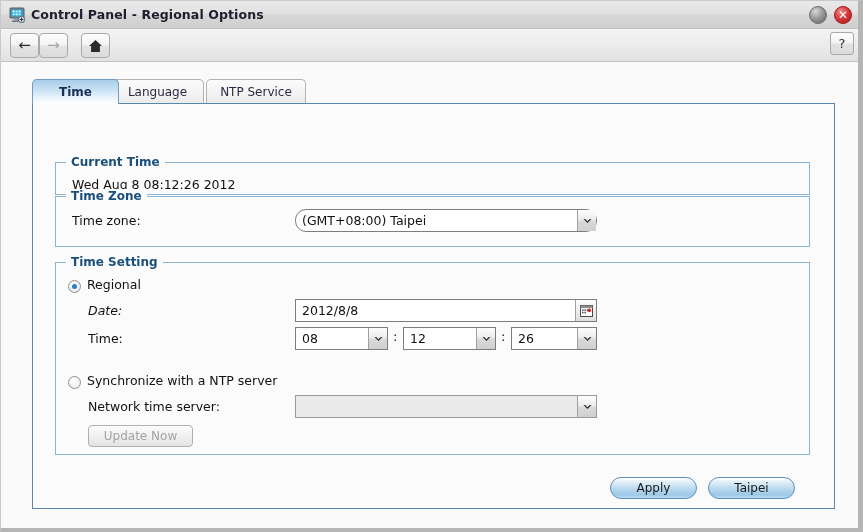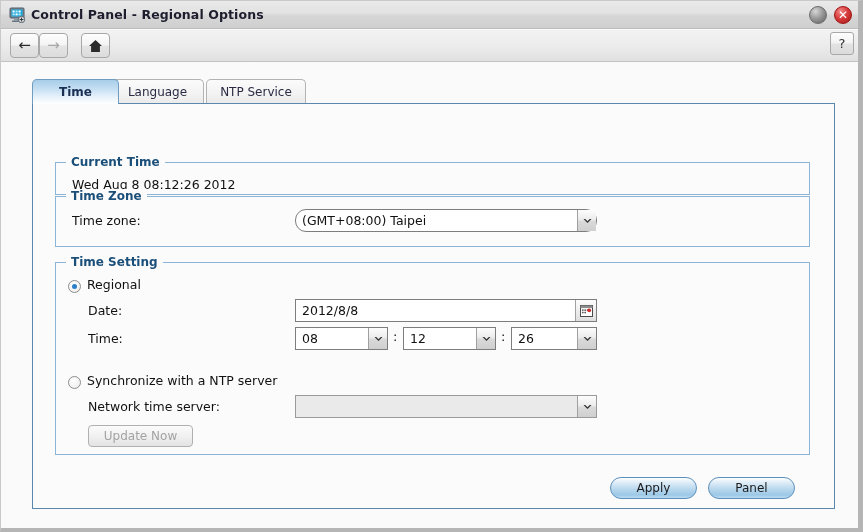--- a/index.html
+++ b/index.html
@@ -329,21 +329,21 @@
         </span>
       </div>
     </div>
 
     <div class="fs fs-setting">
       <span class="fs-legend">Time Setting</span>
 
       <div class="radio checked" style="left:12px; top:17px;"></div>
       <span class="lbl" style="left:31px; top:14px;">Regional</span>
 
-      <span class="lbl" style="left:32px; top:40px;">Date:</span>
+      <span class="lbl" style="left:32px; top:40px;font-style:italic;">Date:</span>
       <div class="textfield" style="left:239px; top:36px; width:302px;">
         <span class="tf-text">2012/8/8</span>
         <span class="cal-btn">
           <svg width="13" height="12" viewBox="0 0 13 12">
             <rect x="0.5" y="0.5" width="12" height="11" fill="#ffffff" stroke="#4a4a4a"></rect>
             <rect x="0.5" y="0.5" width="12" height="2.6" fill="#8d8d8d"></rect>
             <rect x="2" y="4.4" width="1.6" height="1.5" fill="#555"></rect>
             <rect x="4.4" y="4.4" width="1.6" height="1.5" fill="#555"></rect>
             <rect x="6.8" y="4.4" width="1.6" height="1.5" fill="#555"></rect>
             <rect x="2" y="6.8" width="1.6" height="1.5" fill="#555"></rect>
@@ -392,15 +392,15 @@
               <path d="M0.5 1 L4.5 5 L8.5 1 L6.8 1 L4.5 3.2 L2.2 1 Z" fill="#2d2d2d"></path>
             </svg>
         </span>
       </div>
 
       <div class="btn-flat" style="left:32px; top:162px; width:105px;">Update Now</div>
     </div>
   </div>
 
   <div class="pill pill-apply">Apply</div>
-  <div class="pill pill-cancel">Panel</div>
+  <div class="pill pill-cancel">Taipei</div>
 
 </div>
 
 </body></html>

